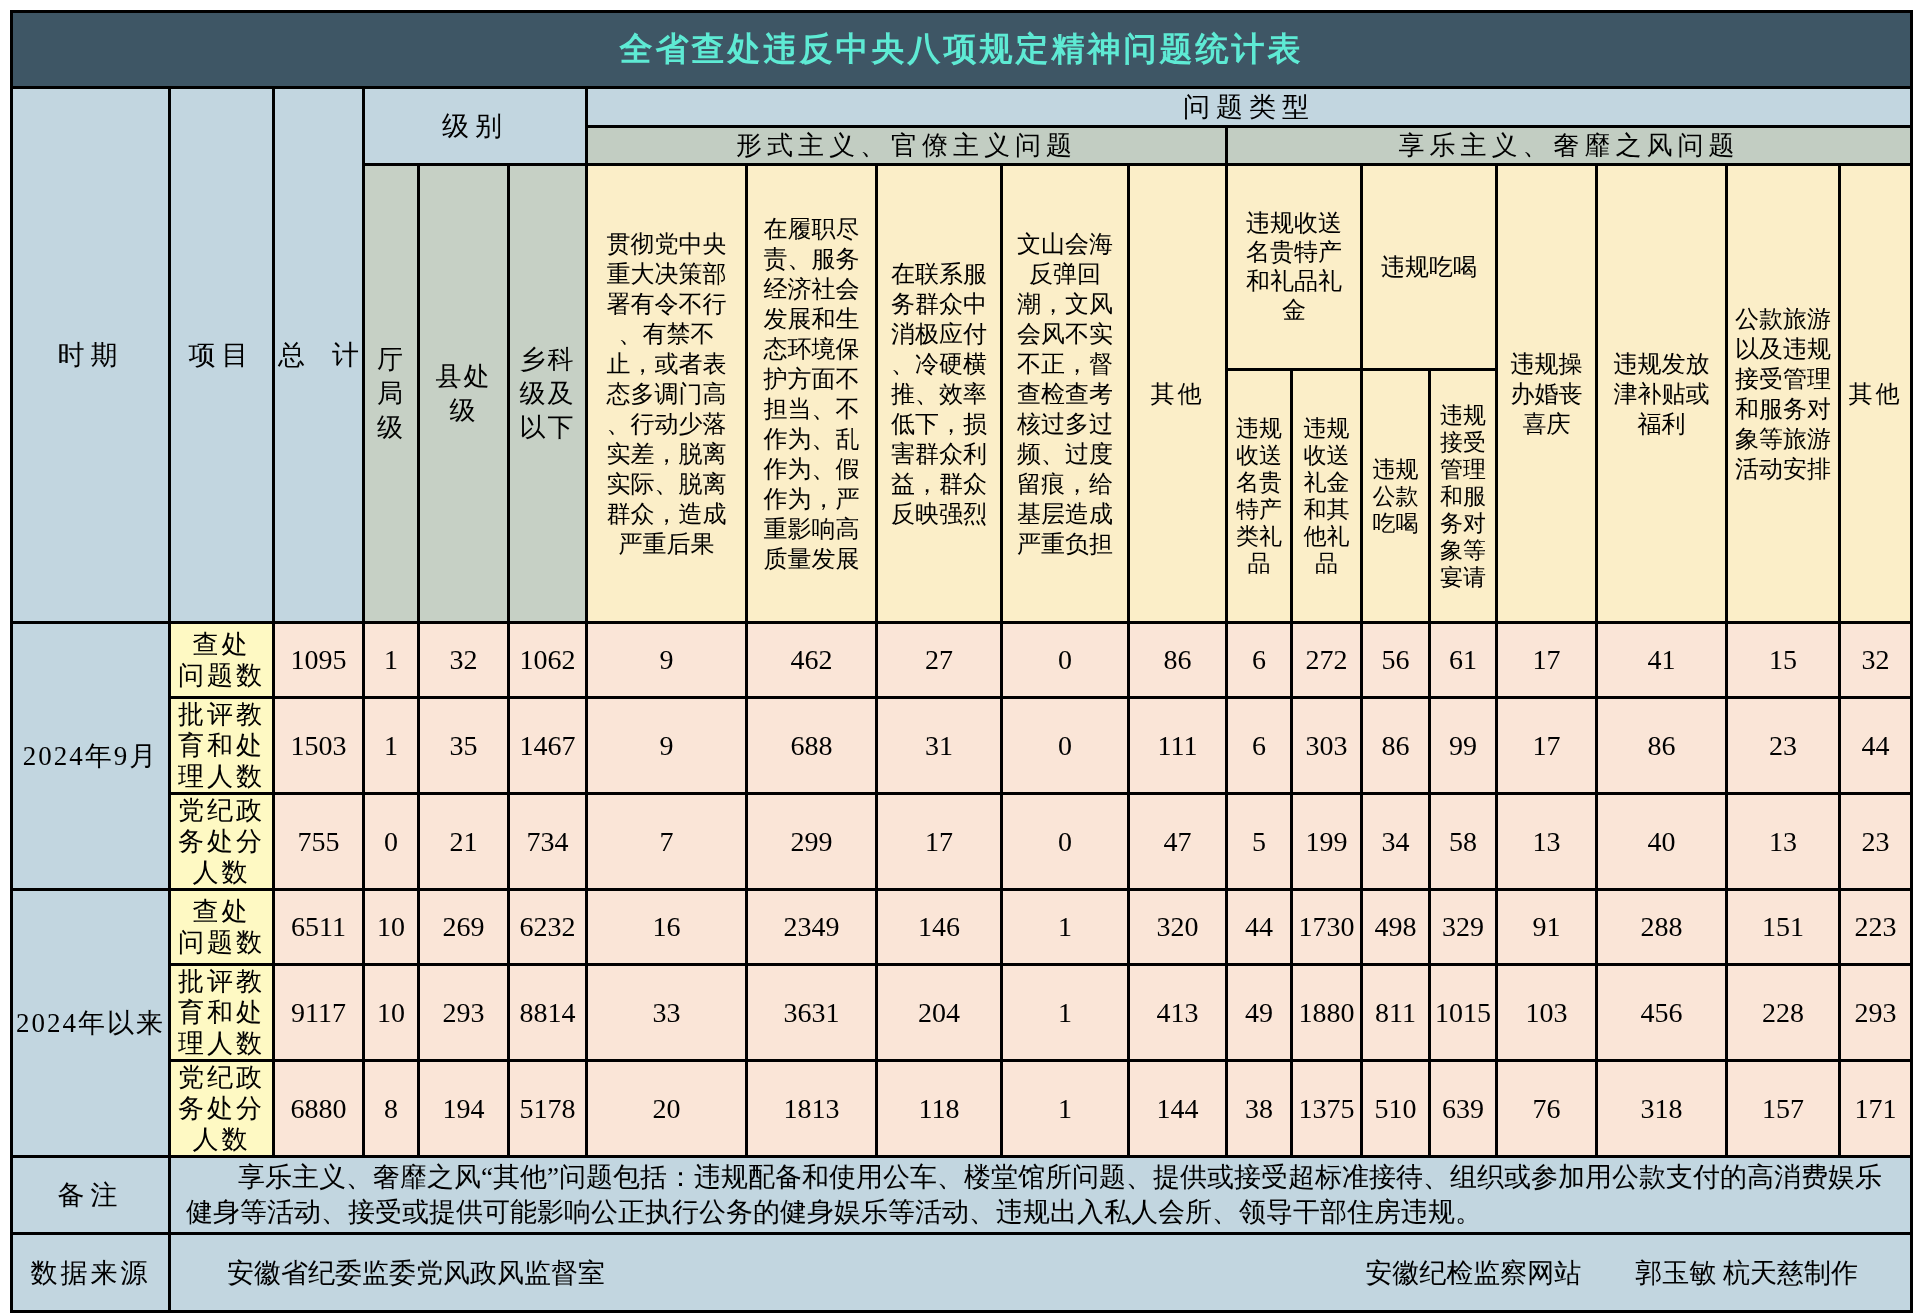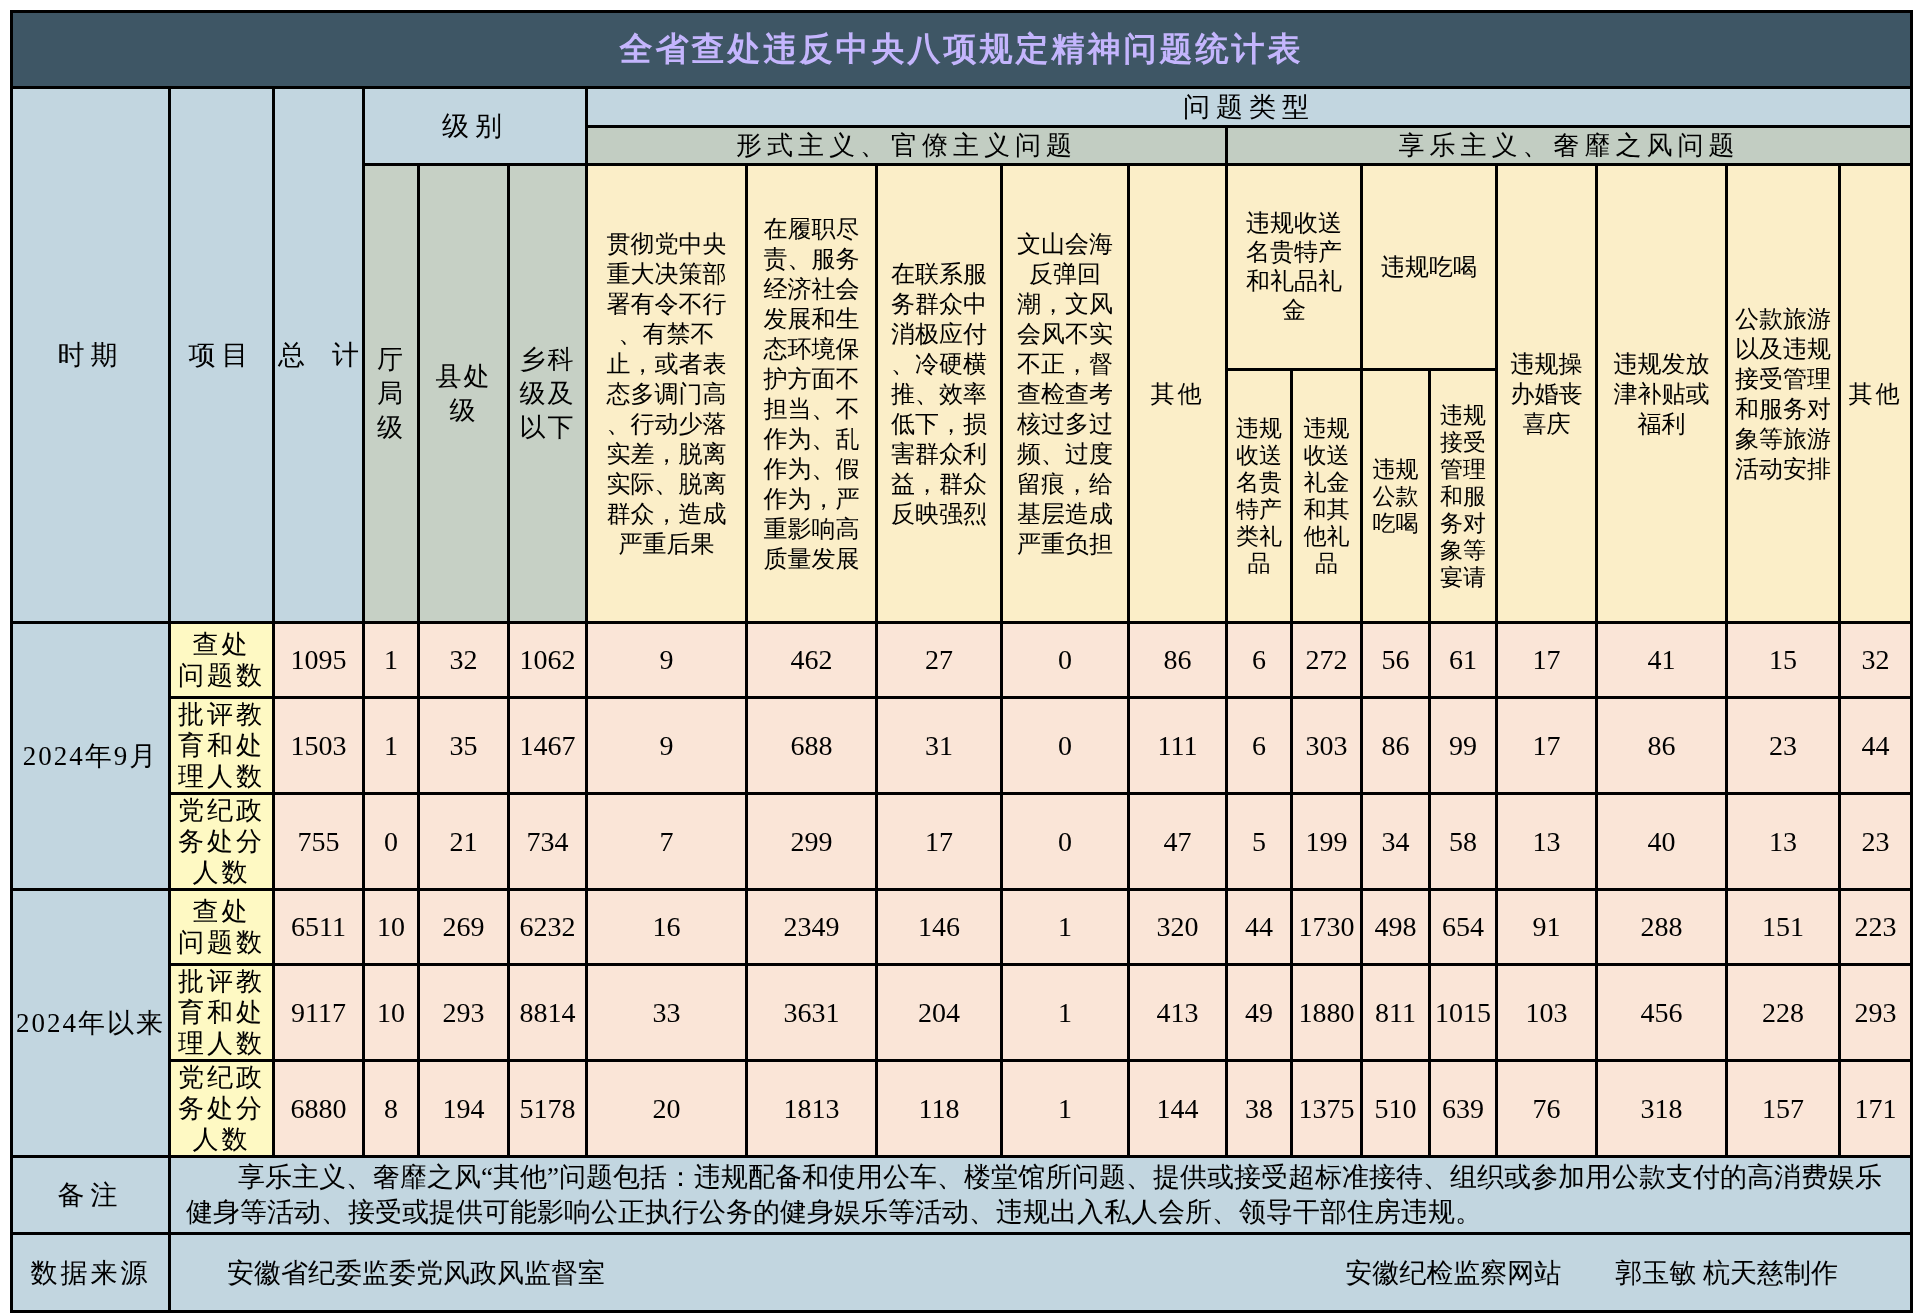--- a/index.html
+++ b/index.html
@@ -13,39 +13,39 @@
   tr.r-title{height:76px;}
   tr.r-b{height:36px;}
   tr.r-c{height:36px;}
   tr.r-d{height:205px;}
   tr.r-e{height:253px;}
   tr.r-short{height:75px;}
   tr.r-tall{height:95px;}
   tr.r-remark{height:77px;}
   tr.r-source{height:78px;}
   
-  .title{background:#3E5665;color:#c4b5fd;
+  .title{background:#3E5665;color:#5eead4;
          font-family:"Liberation Sans","DejaVu Sans",sans-serif;
          font-weight:bold;font-size:33px;letter-spacing:3px;}
   .hb{background:#C2D6E0;font-size:27px;}
   .ls6{letter-spacing:6px;}
   .band{background:#C2CDC2;font-size:26px;letter-spacing:5px;}
   .lvl{background:#C6D0C5;font-size:26px;line-height:34px;letter-spacing:2px;}
   .yh{background:#FBEEC8;font-size:24px;line-height:30px;}
   .yh.other{letter-spacing:3px;}
   .grp{line-height:29px;}
   .sub{font-size:23px;line-height:27px;}
   .period-cell{background:#C2D6E0;font-size:27px;letter-spacing:2px;}
   .rowlabel{background:#fef9c3;font-size:26px;line-height:31px;letter-spacing:3px;margin-top:37px;}
   .num{background:#FAE5D7;font-size:28px;}
   .remark-content{background:#C2D6E0;text-align:left;}
   .remark-content .txt{font-size:27px;line-height:35px;text-indent:52px;padding:0 8px;margin-left:7px;}
   .source-content{background:#C2D6E0;}
   .source-content .wrap{display:flex;justify-content:space-between;align-items:center;
-        padding-left:56px;padding-right:72px;font-size:27px;}
+        padding-left:56px;padding-right:52px;font-size:27px;}
 </style>
 </head>
 <body>
 
 <div class="page">
   <table class="stat">
     <colgroup>
       <col style="width:158px">
         <col style="width:104px">
         <col style="width:90px">
@@ -259,21 +259,21 @@
       <td class="num">269</td>
       <td class="num">6232</td>
       <td class="num">16</td>
       <td class="num">2349</td>
       <td class="num">146</td>
       <td class="num">1</td>
       <td class="num">320</td>
       <td class="num">44</td>
       <td class="num">1730</td>
       <td class="num">498</td>
-      <td class="num">654</td>
+      <td class="num">329</td>
       <td class="num">91</td>
       <td class="num">288</td>
       <td class="num">151</td>
       <td class="num">223</td>
     </tr>
     <tr class="r-tall">
       <td class="rowlabel pre">批评教
 育和处
 理人数</td>
       <td class="num">9117</td>

